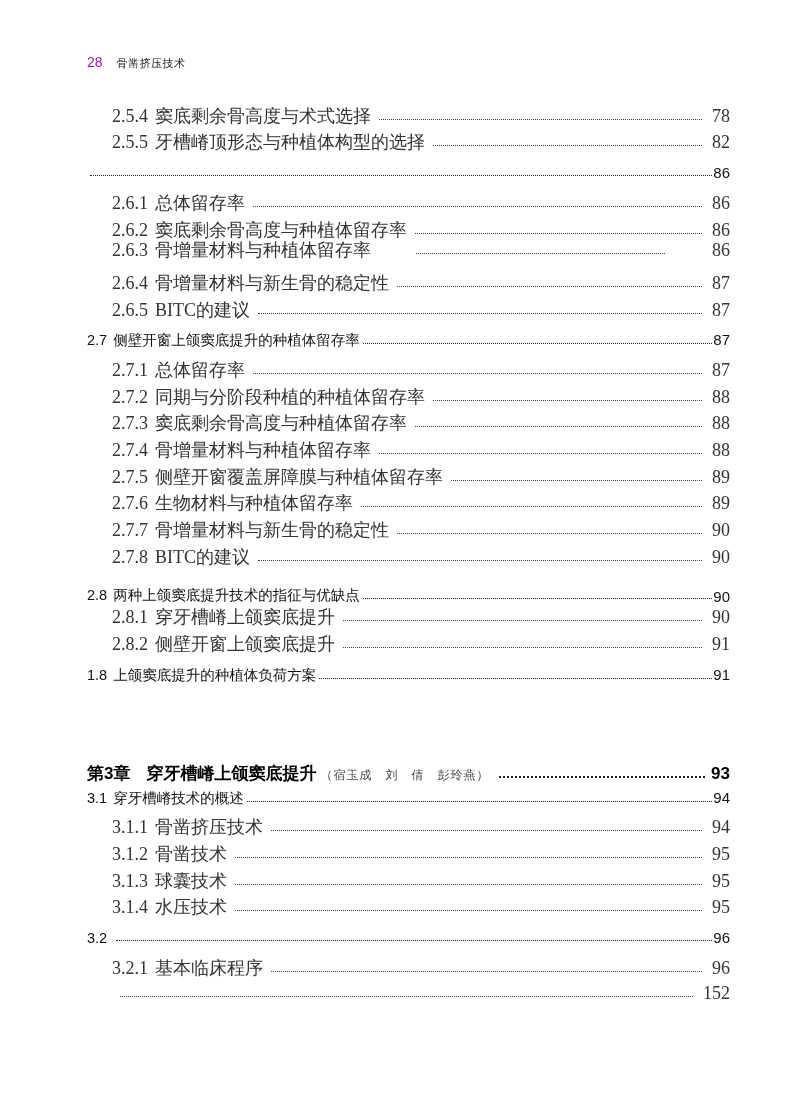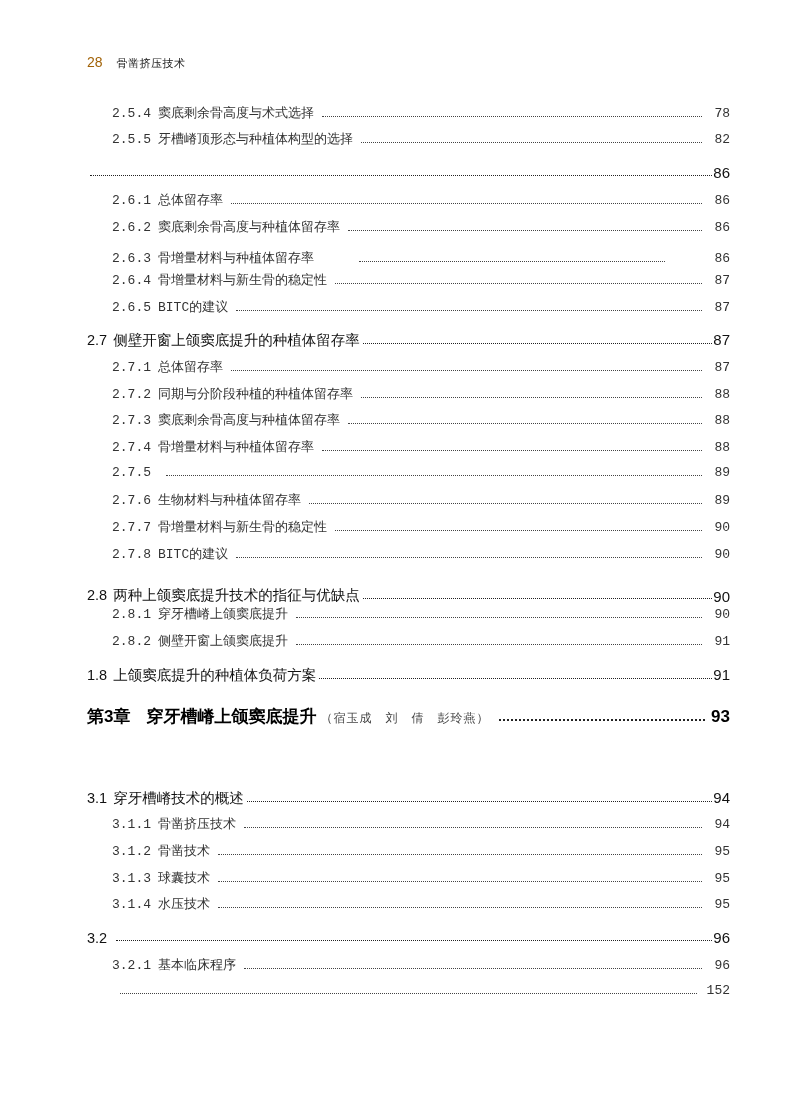--- a/index.html
+++ b/index.html
@@ -5,39 +5,39 @@
   html, body { margin: 0; padding: 0; background: #ffffff; }
   body {
     width: 800px; height: 1093px; position: relative; overflow: hidden;
     color: #1a1a1a;
   }
   .header {
     position: absolute; left: 87px; top: 54px;
     display: flex; align-items: baseline; gap: 14px;
     font-family: "Liberation Sans", "DejaVu Sans", sans-serif;
   }
-  .header .pnum { font-size: 14px; color: #a16207; }
+  .header .pnum { font-size: 14px; color: #a21caf; }
   .header .ptitle { font-size: 11px; color: #222; letter-spacing: 0.5px; }
 
   .toc { position: absolute; left: 0; top: 0; width: 800px; }
 
   .row {
     position: absolute; display: flex; align-items: baseline;
     white-space: nowrap;
   }
   .row .label { display: flex; align-items: baseline; }
   .row .leader {
     flex: 1; overflow: hidden; margin: 0 3px;
     border-bottom: 1.5px dotted #333; height: 0; align-self: center;
     position: relative; top: 3px;
   }
   .row .page { text-align: right; }
 
   
-  .sub { left: 112px; width: 618px; font-family: Liberation Mono, monospace; font-size: 13px; color: #333; justify-content: center; }
+  .sub { left: 112px; width: 618px; font-family: Liberation Serif, serif; font-size: 18px; color: #333; justify-content: center; }
   .sub .num { margin-right: 7px; }
   .sub .leader { margin-left: 8px; margin-right: 10px; border-bottom: 1.3px dotted #444; }
   .sub .page { min-width: 18px; }
 
   
   .sec { left: 87px; width: 643px; font-family: "Liberation Sans", "DejaVu Sans", sans-serif; font-size: 14.5px; font-weight: 500; color: #111; }
   .sec .num { margin-right: 6px; }
   .sec .leader { margin: 0 1px 0 3px; border-bottom: 1.8px dotted #222; }
   .sec .page { font-size: 15px; }
 
@@ -87,21 +87,21 @@
       <span class="page">86</span>
     </div>
     <div class="row sub" style="top: 218px;">
       <span class="label">
         <span class="num">2.6.2</span>
         <span class="title">窦底剩余骨高度与种植体留存率</span>
       </span>
       <span class="leader"></span>
       <span class="page">86</span>
     </div>
-    <div class="row sub" style="top: 249px; gap: 37px;">
+    <div class="row sub" style="top: 238px; gap: 37px;">
       <span class="label">
         <span class="num">2.6.3</span>
         <span class="title">骨增量材料与种植体留存率</span>
       </span>
       <span class="leader"></span>
       <span class="page">86</span>
     </div>
     <div class="row sub" style="top: 271px;">
       <span class="label">
         <span class="num">2.6.4</span>
@@ -154,20 +154,21 @@
       <span class="label">
         <span class="num">2.7.4</span>
         <span class="title">骨增量材料与种植体留存率</span>
       </span>
       <span class="leader"></span>
       <span class="page">88</span>
     </div>
     <div class="row sub" style="top: 465px;">
       <span class="label">
         <span class="num">2.7.5</span>
+        <span class="title">侧壁开窗覆盖屏障膜与种植体留存率</span>
       </span>
       <span class="leader"></span>
       <span class="page">89</span>
     </div>
     <div class="row sub" style="top: 491px;">
       <span class="label">
         <span class="num">2.7.6</span>
         <span class="title">生物材料与种植体留存率</span>
       </span>
       <span class="leader"></span>
@@ -214,21 +215,21 @@
       <span class="page">91</span>
     </div>
     <div class="row sec" style="top: 666px;">
       <span class="label">
         <span class="num">1.8</span>
         <span class="title">上颌窦底提升的种植体负荷方案</span>
       </span>
       <span class="leader"></span>
       <span class="page">91</span>
     </div>
-    <div class="row chap" style="top: 705px;">
+    <div class="row chap" style="top: 762px;">
       <span class="label">
         <span class="cnum">第3章</span>
         <span class="ctitle">穿牙槽嵴上颌窦底提升</span>
         <span class="authors">（宿玉成　刘　倩　彭玲燕）</span>
       </span>
       <span class="leader"></span>
       <span class="page">93</span>
     </div>
     <div class="row sec" style="top: 789px;">
       <span class="label">

